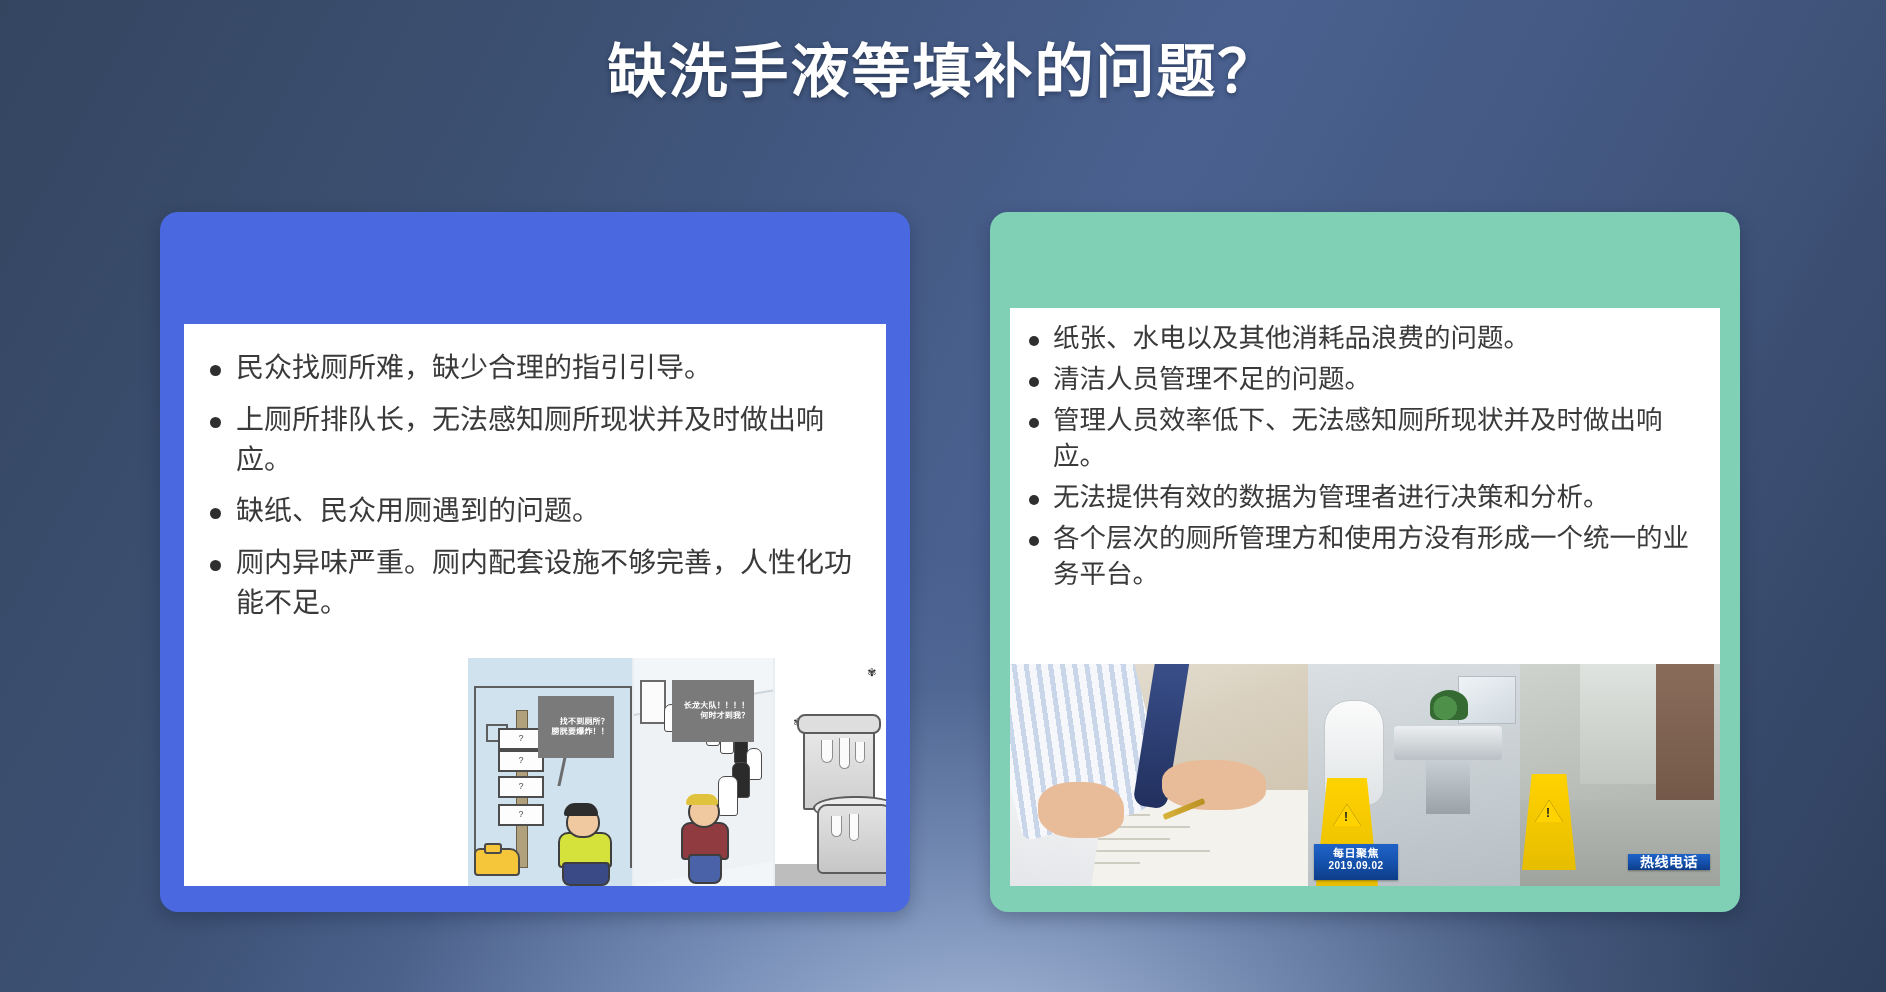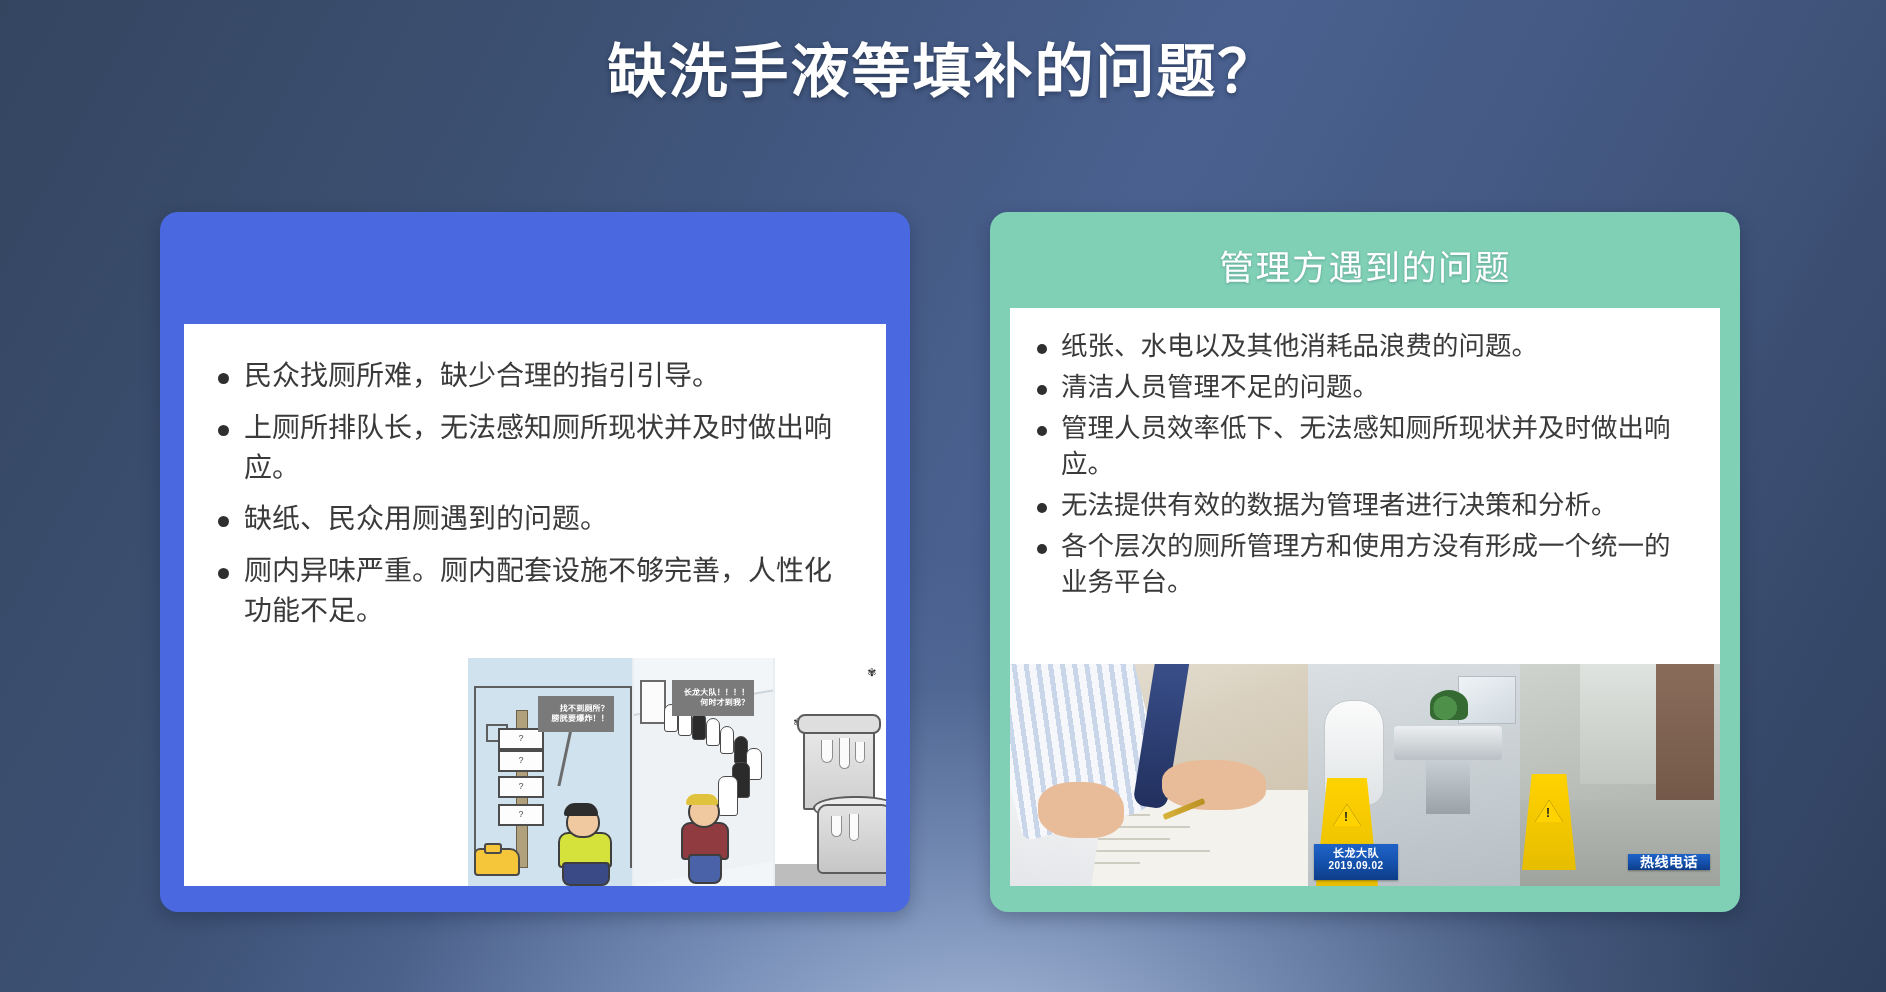--- a/index.html
+++ b/index.html
@@ -87,21 +87,21 @@
   .card-right .card-body {
     left: 20px;
     right: 20px;
     top: 96px;
     bottom: 26px;
   }
 
   
   ul.bullets {
     list-style: none;
-    margin: 8px;
+    margin: 0;
     padding: 0;
   }
   .card-left ul.bullets {
     padding: 24px 22px 0 22px;
   }
   .card-right ul.bullets {
     padding: 12px 18px 0 16px;
   }
   ul.bullets li {
     position: relative;
@@ -152,21 +152,21 @@
   .cartoon-a { width: 166px; background: #cfe2ee; }
   .cartoon-b { width: 140px; background: #f2f6f8; }
   .cartoon-c { width: 128px; background: #ffffff; }
 
   .speech {
     position: absolute;
     background: #7a7a7a;
     color: #ffffff;
     font-size: 8px;
     line-height: 1.25;
-    padding: 8px 5px;
+    padding: 21px 5px;
     font-weight: bold;
     letter-spacing: 0.2px;
     white-space: pre-line;
     text-align: right;
     z-index: 4;
   }
   .speech-a { left: 70px; top: 38px; width: 66px; }
   .speech-b { left: 38px; top: 22px; width: 72px; }
 
   
@@ -435,21 +435,20 @@
             <div class="drip" style="left:58px;top:114px;width:8px;height:26px;"></div>
           </div>
         </div>
 
       </div>
     </div>
   </div>
 
   <div class="card card-right">
 
-    <div class="card-header">管理方遇到的问题</div>
 
     <div class="card-body">
 
       <ul class="bullets">
         <li>纸张、水电以及其他消耗品浪费的问题。</li>
         <li>清洁人员管理不足的问题。</li>
         <li>管理人员效率低下、无法感知厕所现状并及时做出响应。</li>
         <li>无法提供有效的数据为管理者进行决策和分析。</li>
         <li>各个层次的厕所管理方和使用方没有形成一个统一的业务平台。</li>
       </ul>
@@ -474,21 +473,21 @@
         <div class="photo photo-2">
           <div class="mirror"></div>
           <div class="plant"></div>
           <div class="urinal"></div>
           <div class="sink"></div>
           <div class="sink-stand"></div>
           <div class="wet-sign">
             <div class="tri"></div>
           </div>
           <div class="tv-watermark wm-1">
-            <div class="wm-main">长龙大队</div>
+            <div class="wm-main">每日聚焦</div>
             <div class="wm-date">2019.09.02</div>
           </div>
         </div>
 
         <div class="photo photo-3">
           <div class="wall-tile"></div>
           <div class="door-frame"></div>
           <div class="ground"></div>
           <div class="wet-sign" style="left:2px;bottom:16px;height:96px;width:54px;">
             <div class="tri"></div>

